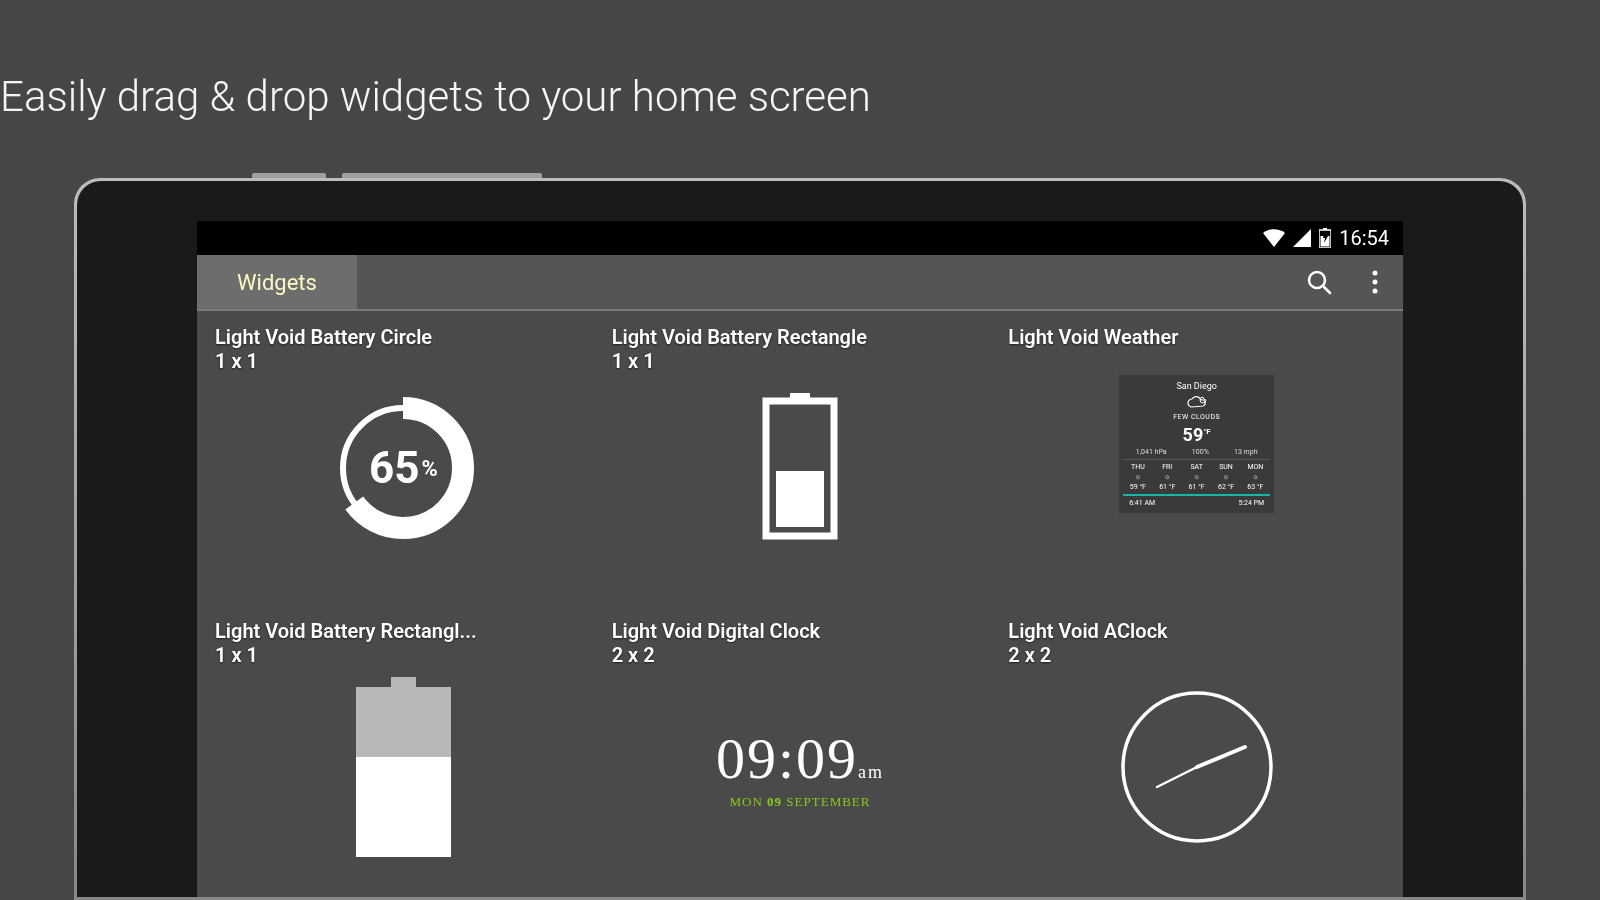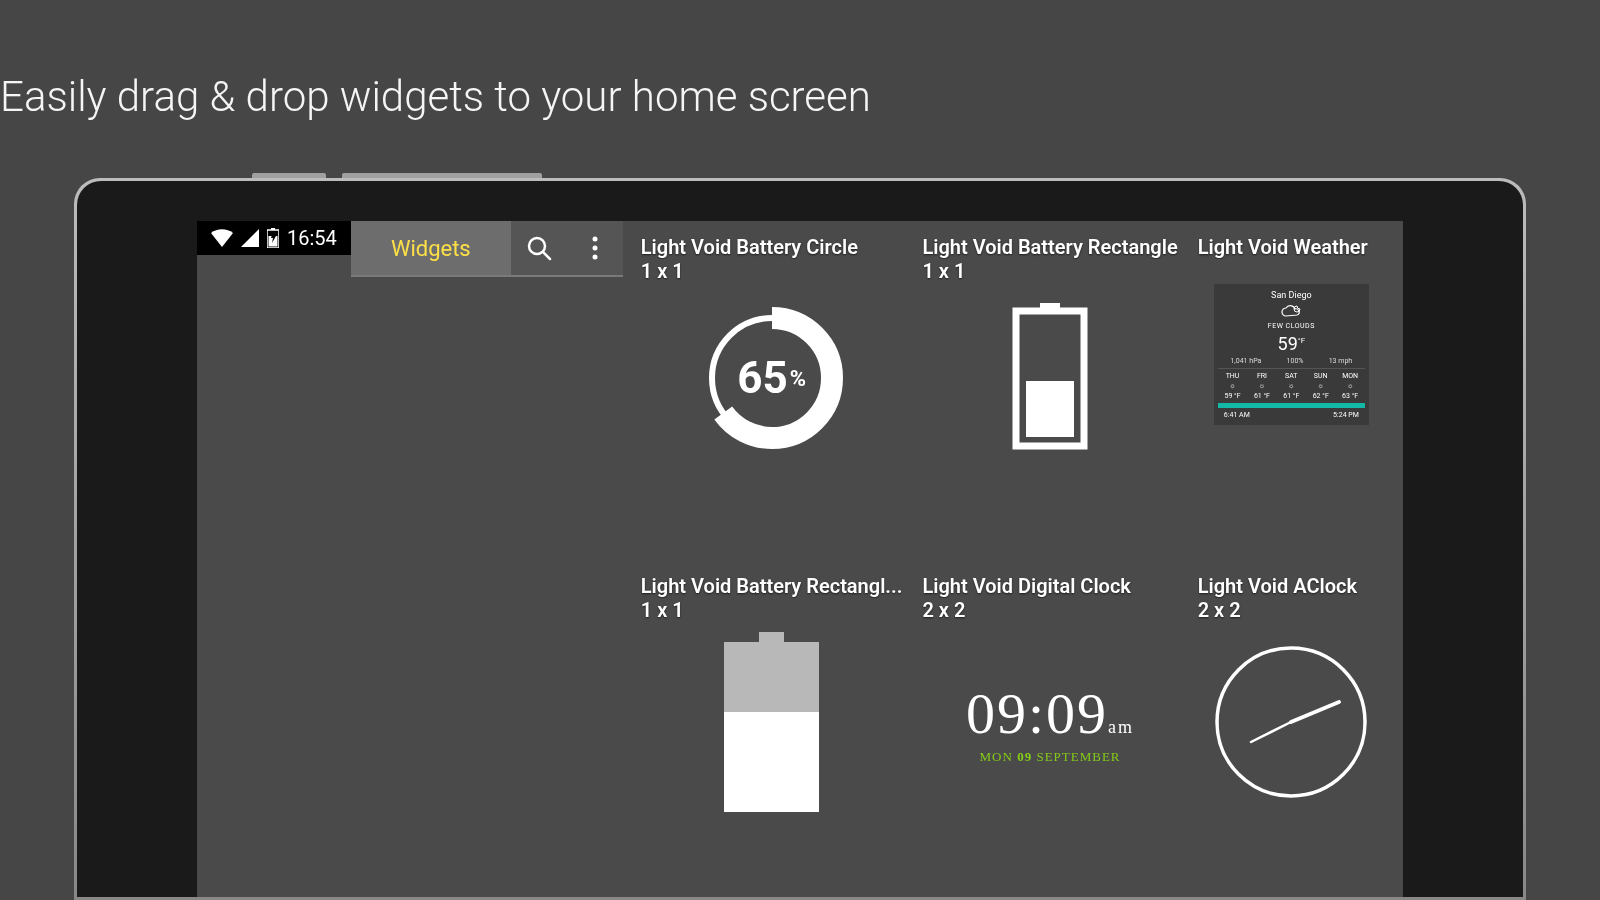--- a/index.html
+++ b/index.html
@@ -35,21 +35,21 @@
   height: 100%;
   border-radius: 24px 24px 0 0;
   padding: 40px 120px 0 120px;
   position: relative;
 }
 .screen {
   background: #4a4a4a;
   width: 100%;
   height: 100%;
   display: flex;
-  flex-direction: row;
+  flex-direction: column;
 }
 .status-bar {
   background: #000;
   height: 34px;
   display: flex;
   align-items: center;
   justify-content: flex-end;
   padding: 0 14px;
   gap: 8px;
   color: #fff;
@@ -67,21 +67,21 @@
   width: 160px;
   height: 100%;
   display: flex;
   align-items: center;
   justify-content: center;
   font-size: 22px;
   color: #eaeaea;
   cursor: pointer;
 }
 .tab.inactive { color: #d0d0d0; }
-.tab.active { background: #6d6d6d; color: #fde047; }
+.tab.active { background: #6d6d6d; color: #fef9c3; }
 .tab-spacer { flex: 1; }
 .tab-icon-btn {
   width: 56px;
   height: 56px;
   display: flex;
   align-items: center;
   justify-content: center;
   cursor: pointer;
 }
 .widget-grid {
@@ -139,24 +139,24 @@
   color: #fff;
   font-size: 8px;
   display: flex;
   flex-direction: column;
   align-items: center;
   padding: 6px 4px;
   gap: 3px;
 }
 .w-city { font-size: 9px; }
 .w-desc { font-size: 7px; letter-spacing: .5px; }
-.w-temp { font-size: 18px; font-weight: 400; }
+.w-temp { font-size: 18px; font-weight: 700; }
 .w-temp sup { font-size: 8px; }
 .w-row { display: flex; width: 100%; justify-content: space-around; font-size: 7px; opacity: .8; }
-.w-days { display: flex; width: 100%; justify-content: space-around; font-size: 7px; text-align: center; border-top: 1px solid #555; border-bottom: 5px solid #14b8a6; padding: 3px 0; }
+.w-days { display: flex; width: 100%; justify-content: space-around; font-size: 7px; text-align: center; border-top: 1px solid #555; border-bottom: 2px solid #14b8a6; padding: 3px 0; }
 .w-day { display: flex; flex-direction: column; gap: 2px; align-items: center; }
 .w-sun { display: flex; width: 100%; justify-content: space-between; padding: 0 6px; font-size: 7px; }
 
 .dclock { text-align: center; color: #fff; font-family: Liberation Serif, serif; }
 .dclock .time { font-size: 58px; font-weight: 200; letter-spacing: 2px; }
 .dclock .time .ampm { font-size: 18px; font-weight: 300; }
 .dclock .date { font-size: 13px; letter-spacing: 1px; color: #84cc16; margin-top: 2px; }
 
 .phys-btn { position:absolute; background:#a0a0a0; height:5px; top:-5px; border-radius:2px 2px 0 0; }
 </style>

